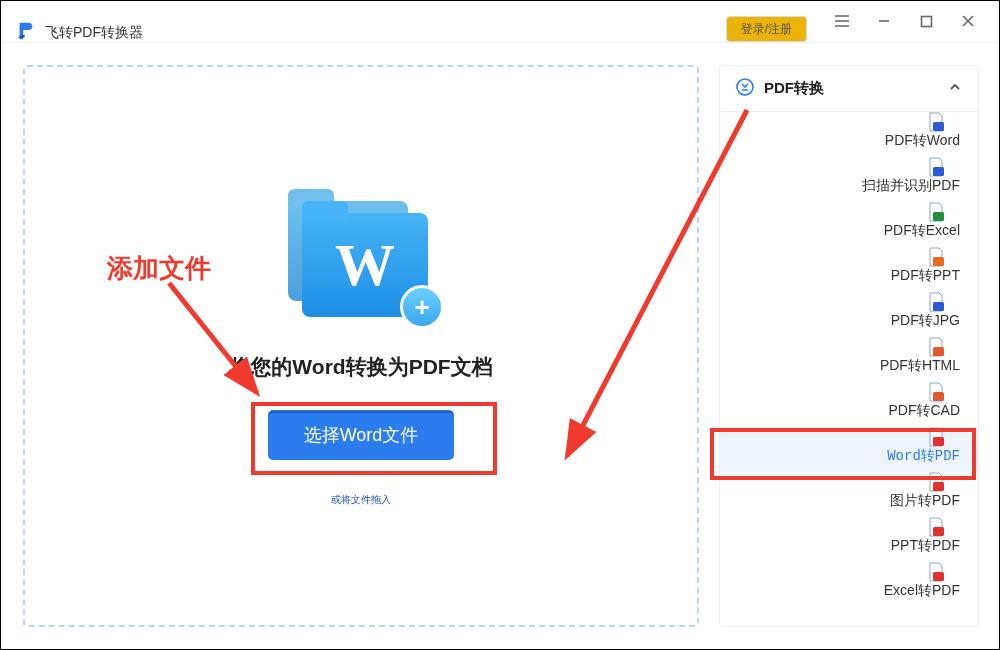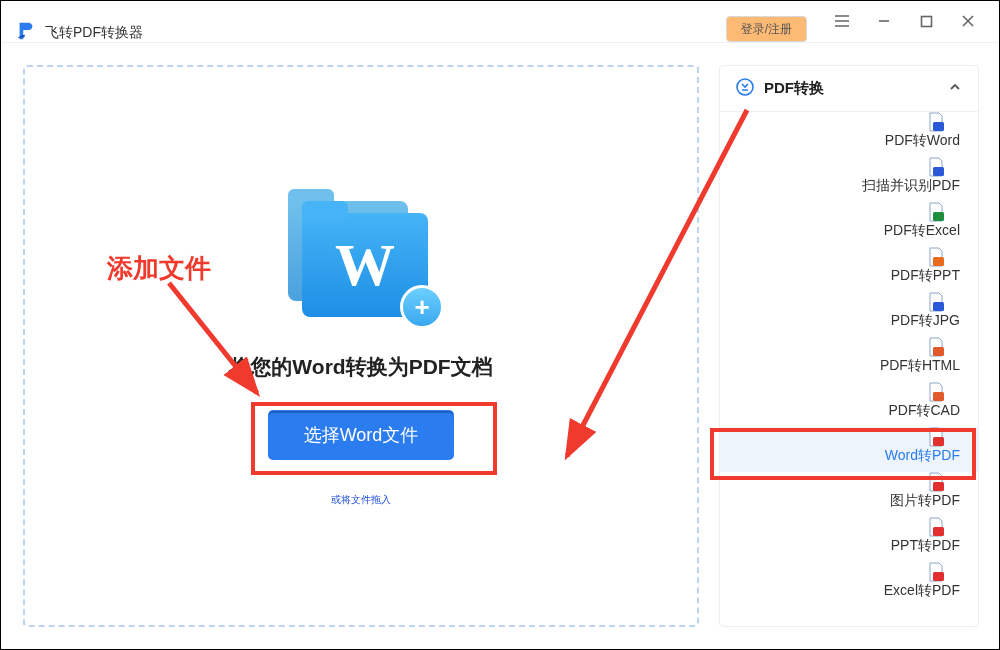--- a/index.html
+++ b/index.html
@@ -25,21 +25,21 @@
     display: flex; align-items: center; justify-content: center;
     margin-right: 8px;
   }
   .app-title { font-size: 14px; color: #333; }
   .title-spacer { flex: 1; }
   .login-btn {
     height: 26px;
     padding: 0 14px;
     border: 1px solid #d9d9d9;
     border-radius: 4px;
-    background: #fdba74;
+    background: #eab308;
     color: #555;
     font-size: 12px;
     display: flex; align-items: center;
     margin-right: 14px;
     cursor: pointer;
   }
   .win-controls { display: flex; align-items: center; }
   .win-btn {
     width: 42px; height: 42px;
     display: flex; align-items: center; justify-content: center;
@@ -128,21 +128,21 @@
   }
   .sidebar-header .hicon { margin-right:10px; }
   .sidebar-header .chev { margin-left:auto; }
   .sidebar-list { flex:1; overflow:auto; }
   .side-item {
     height: 45px;
     display:flex; align-items:flex-end;
     padding: 0 18px 0 30px;
     cursor:pointer; font-size:14px; color:#333;flex-direction:column;
   }
-  .side-item.active { background:#edf4fc; color:#2b7cee; }
+  .side-item.active { background:#edf4fc; color:#2b7cee;font-family:Liberation Mono, monospace; }
   .side-item .sicon { width:20px; height:20px; margin-right:14px; flex-shrink:0; }
   .side-item .slabel {}
   
   .file-ic { width:20px; height:20px; display:block; }
   
   .annotation {
     position:absolute; pointer-events:none;
   }
   .anno-text {
     position:absolute; color:#f03a2d; font-size:26px; font-weight:600;

